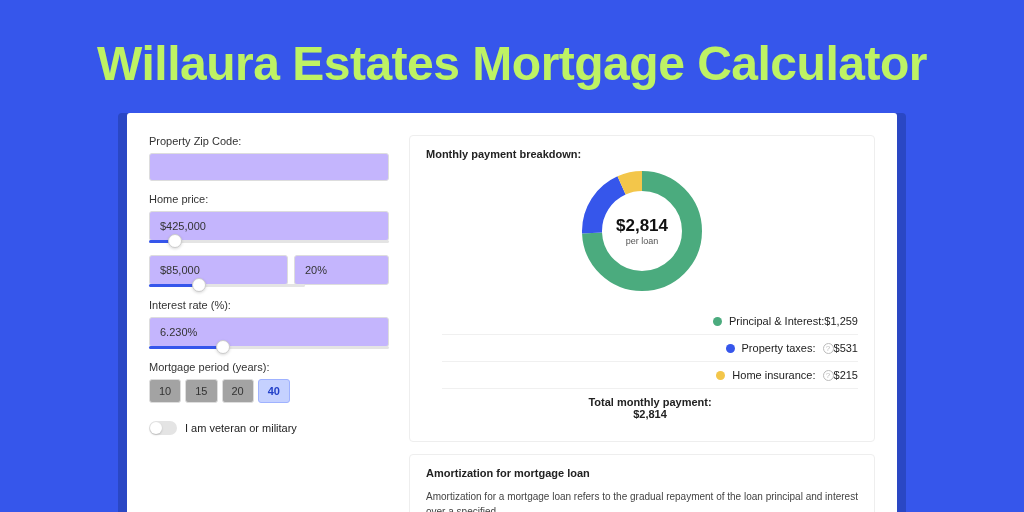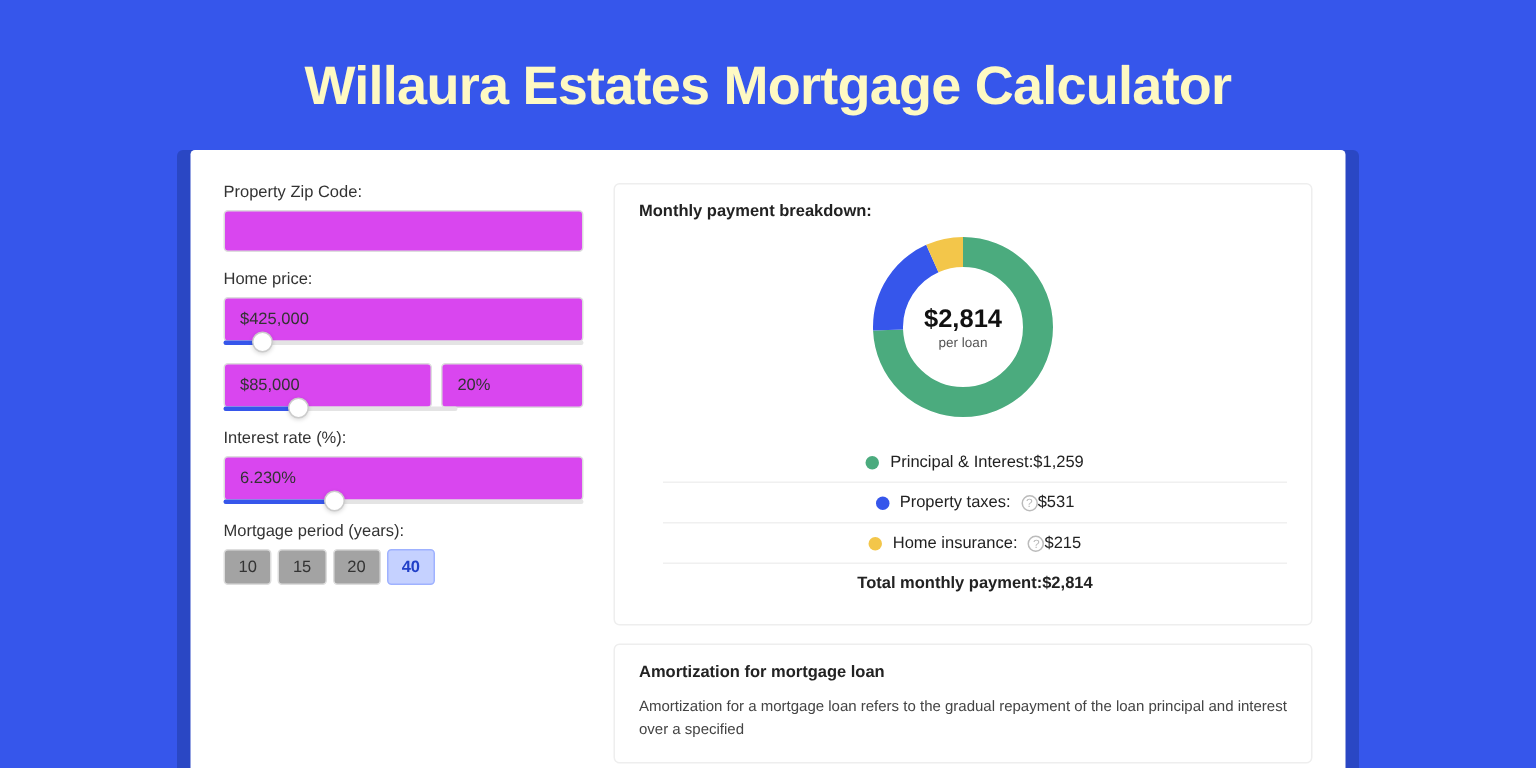--- a/index.html
+++ b/index.html
@@ -8,22 +8,22 @@
     background: #3656eb;
     width: 1024px;
     height: 512px;
     overflow: hidden;
   }
   .hero {
     text-align: center;
     padding: 36px 0 22px 0;
   }
   .hero h1 {
-    color: #fef9c3;
-    font-size: 36px;
+    color: #bef264;
+    font-size: 48px;
     font-weight: 600;
     letter-spacing: -0.5px;
   }
   .shadow-band {
     background: #2a47c4;
     width: 788px;
     margin: 0 auto;
     padding: 0 0 40px 0;
     border-radius: 4px 4px 0 0;
   }
@@ -48,21 +48,21 @@
     margin-bottom: 6px;
     display: block;
   }
   .text-input {
     width: 100%;
     border: 1px solid #ddd;
     border-radius: 3px;
     padding: 8px 10px;
     font-size: 11px;
     color: #333;
-    background: #d946ef;
+    background: #c4b5fd;
   }
   .zip-input { height: 28px; }
   .group { margin-bottom: 12px; }
   .slider-track {
     position: relative;
     height: 3px;
     background: #e4e4e4;
     margin-top: -1px;
     border-radius: 2px;
   }
@@ -166,28 +166,28 @@
     font-weight: 700;
     color: #111;
   }
   .donut-sub {
     font-size: 9px;
     color: #555;
   }
   .line {
     display: flex;
     align-items: center;
-    justify-content: center;
+    justify-content: flex-end;
     padding: 7px 0;
     border-bottom: 1px solid #f0f0f0;
     font-size: 11px;
     color: #222;
     margin-left: 16px;
   }
-  .line:last-child { border-bottom: none; }
+  .line:last-child { border-bottom: none; flex-direction: column; }
   .lk { display: flex; align-items: center; gap: 7px; }
   .dot {
     width: 9px;
     height: 9px;
     border-radius: 50%;
     display: inline-block;
   }
   .infoic {
     display: inline-block;
     width: 11px;
@@ -255,20 +255,24 @@
       <div class="group">
         <label class="form-label">Mortgage period (years):</label>
         <div class="periods">
           <button class="period-btn">10</button>
           <button class="period-btn">15</button>
           <button class="period-btn">20</button>
           <button class="period-btn active">40</button>
         </div>
       </div>
 
+      <div class="toggle-row">
+        <div class="toggle"></div>
+        <span>I am veteran or military</span>
+      </div>
 
     </div>
 
     <div class="right">
 
       <div class="panel">
         <div class="panel-title">Monthly payment breakdown:</div>
 
         <div class="donut-wrap">
           <div class="donut">

